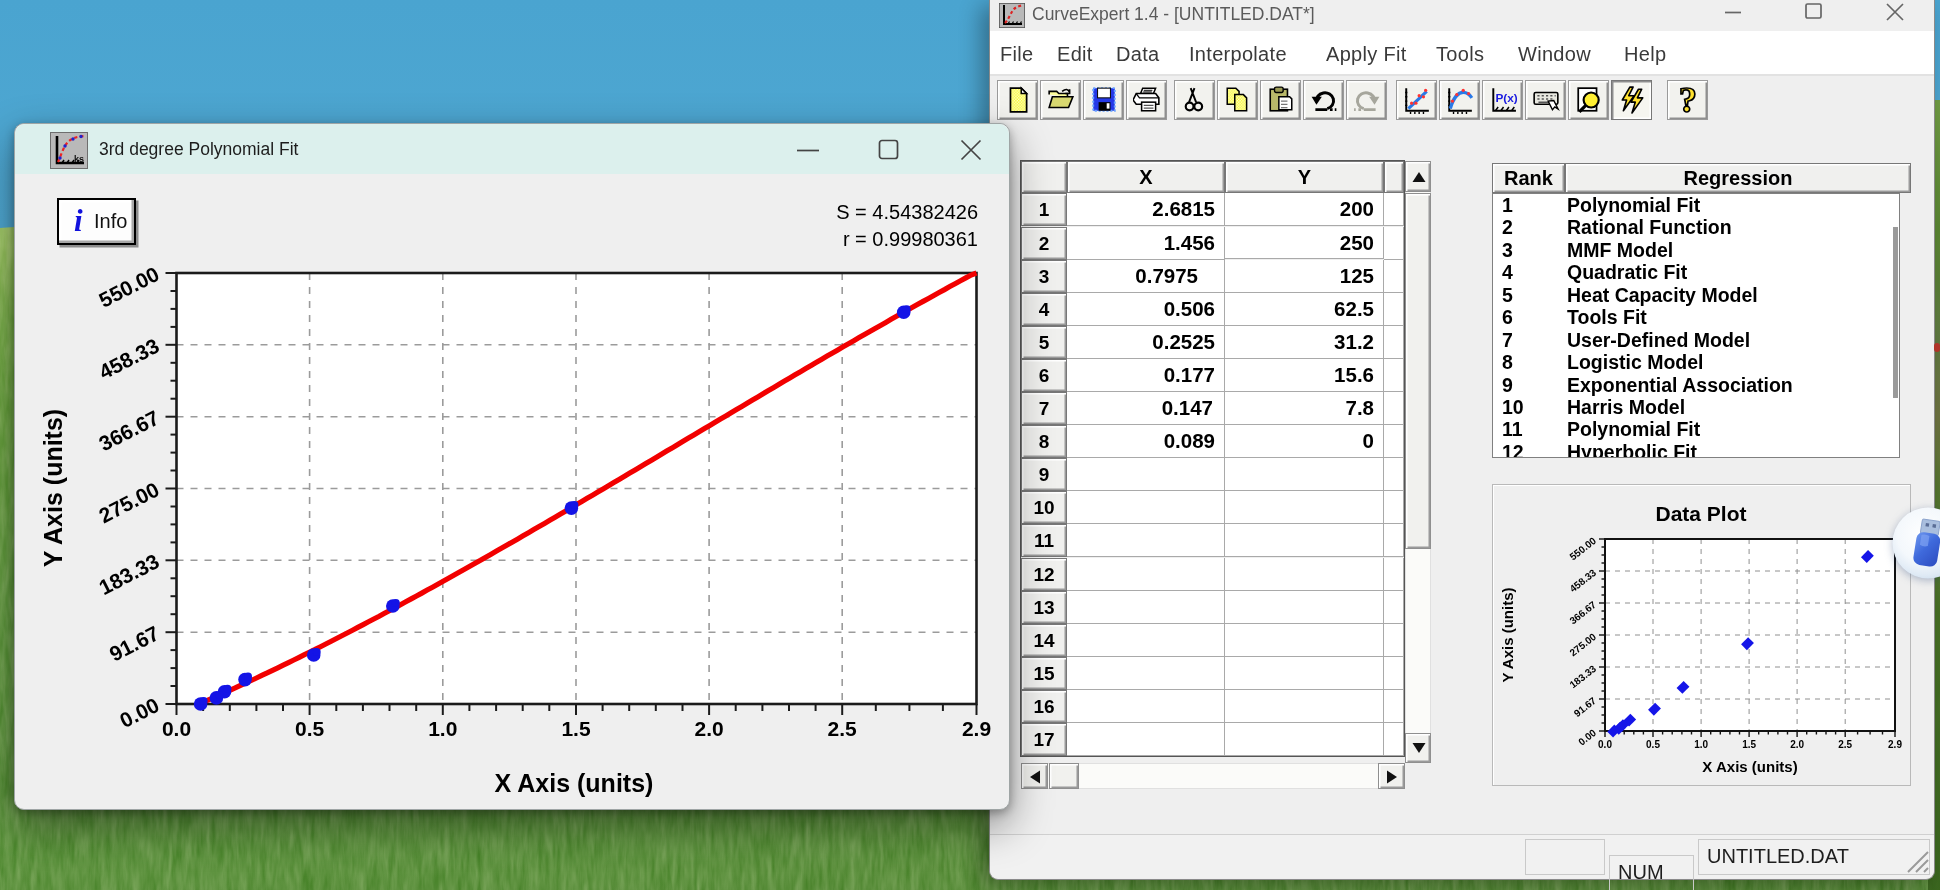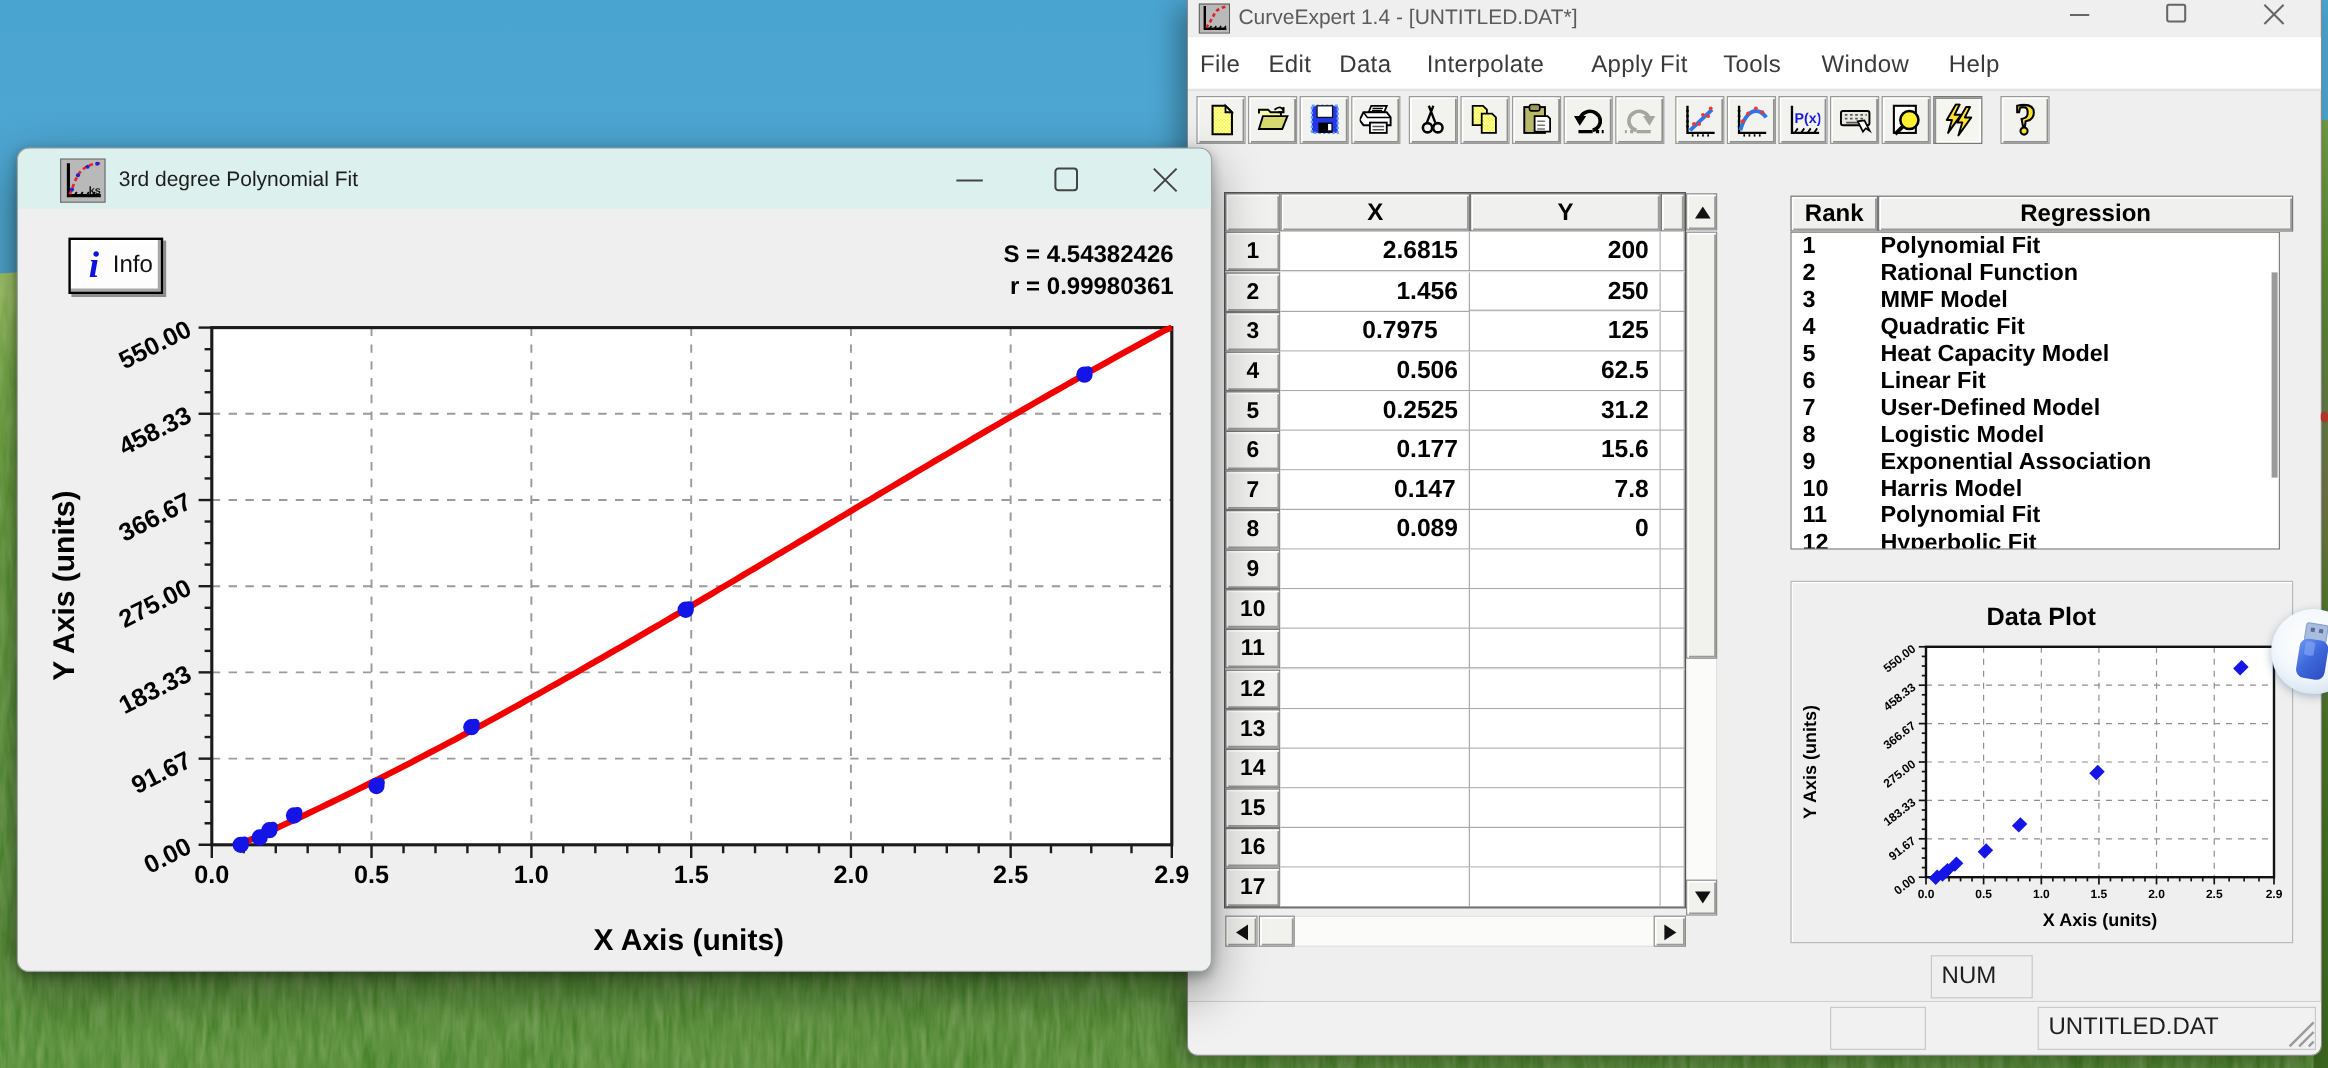--- a/index.html
+++ b/index.html
@@ -322,21 +322,21 @@
         <span class="abs" style="left:74px">Quadratic Fit</span>
         <div style="height:22.45px"></div>
       </div>
       <div style="position:relative">
         <span class="abs" style="left:9px">5</span>
         <span class="abs" style="left:74px">Heat Capacity Model</span>
         <div style="height:22.45px"></div>
       </div>
       <div style="position:relative">
         <span class="abs" style="left:9px">6</span>
-        <span class="abs" style="left:74px">Linear Fit</span>
+        <span class="abs" style="left:74px">Tools Fit</span>
         <div style="height:22.45px"></div>
       </div>
       <div style="position:relative">
         <span class="abs" style="left:9px">7</span>
         <span class="abs" style="left:74px">User-Defined Model</span>
         <div style="height:22.45px"></div>
       </div>
       <div style="position:relative">
         <span class="abs" style="left:9px">8</span>
         <span class="abs" style="left:74px">Logistic Model</span>
@@ -462,21 +462,21 @@
         <text x="607.0" y="670.0" text-anchor="end" class="st" transform="rotate(-38 607.0 670.0)">183.33</text>
         <text x="607.0" y="702.0" text-anchor="end" class="st" transform="rotate(-38 607.0 702.0)">91.67</text>
         <text x="607.0" y="734.0" text-anchor="end" class="st" transform="rotate(-38 607.0 734.0)">0.00</text>
 <text x="760.0" y="772" text-anchor="middle" class="stt" font-size="15px">X Axis (units)</text>
 <text x="523" y="635.0" text-anchor="middle" class="stt" font-size="13px" transform="rotate(-90 523 635.0)">Y Axis (units)</text>
       </g>
 </svg>
 
 <div class="abs" style="left:0;top:834px;width:944px;height:44px;background:#f1f1f1;border-top:1px solid #d0d0d0;border-radius:0 0 8px 8px"></div>
 <div class="sbox" style="left:535px;top:839px;width:80px"></div>
-<div class="sbox" style="left:619px;top:796px;width:85px"><span style="margin-left:8px">NUM</span></div>
+<div class="sbox" style="left:619px;top:855px;width:85px"><span style="margin-left:8px">NUM</span></div>
 <div class="sbox" style="left:708px;top:839px;width:232px"><span style="margin-left:8px">UNTITLED.DAT</span></div>
 <svg class="abs" style="left:916px;top:850px" width="24" height="24">
       <g stroke="#9a9a9a" stroke-width="2">
         <path d="M22 2 L2 22 M22 10 L10 22 M22 18 L18 22"></path>
       </g>
     </svg>
 
 </div>
 <div id="usb"><svg width="48" height="72" viewBox="0 0 48 72">
  <defs>
@@ -641,13 +641,13 @@
         <text x="146" y="514.2" text-anchor="end" class="bt" transform="rotate(-27 146 514.2)">91.67</text>
         <text x="146" y="586.0" text-anchor="end" class="bt" transform="rotate(-27 146 586.0)">0.00</text>
 <text x="559" y="668" text-anchor="middle" class="btt">X Axis (units)</text>
 <text x="47" y="364" text-anchor="middle" class="btt" transform="rotate(-90 47 364)">Y Axis (units)</text>
       </g>
 </svg>
  <div class="abs" style="left:42px;top:74px;width:79px;height:47px;background:#fdfdfd;border:2.4px solid #000;
    box-shadow:inset -2.5px -2.5px 0 #a8a8a8,inset 2.5px 2.5px 0 #fff,2.5px 2.5px 0 #8d8d8d"></div>
  <div class="abs" style="left:59px;top:80px;font-size:31px;line-height:34px;font-weight:bold;font-style:italic;color:#1111dd;font-family:'Liberation Serif',serif">i</div>
  <div class="abs" style="left:79px;top:86px;font-size:20px;color:#111">Info</div>
- <div class="abs" style="left:663px;top:75px;width:300px;font-size:20px;font-weight:bold;color:#000;line-height:27px;text-align:right">S = 4.54382426<br>r = 0.99980361</div>
+ <div class="abs" style="left:663px;top:75px;width:300px;font-size:20px;font-weight:normal;color:#000;line-height:27px;text-align:right">S = 4.54382426<br>r = 0.99980361</div>
 </div>
 </body></html>

